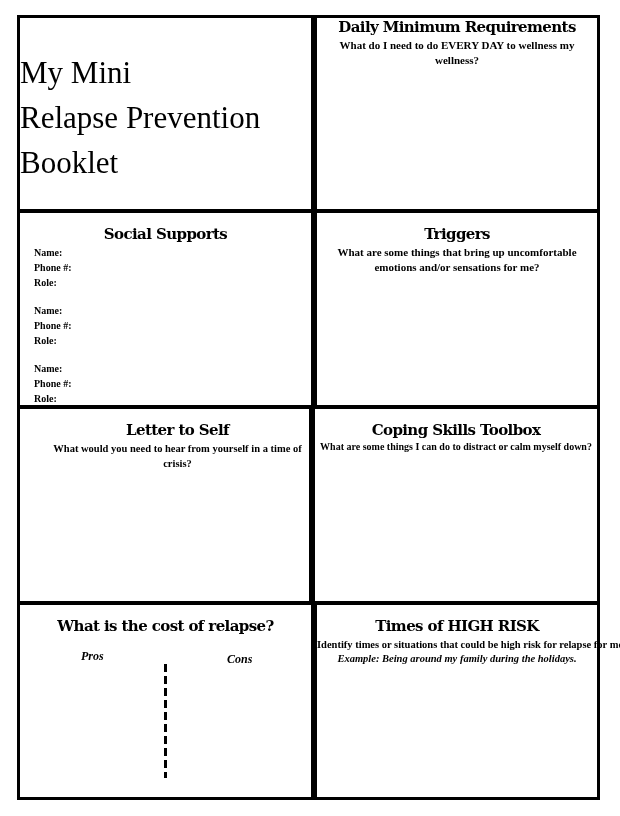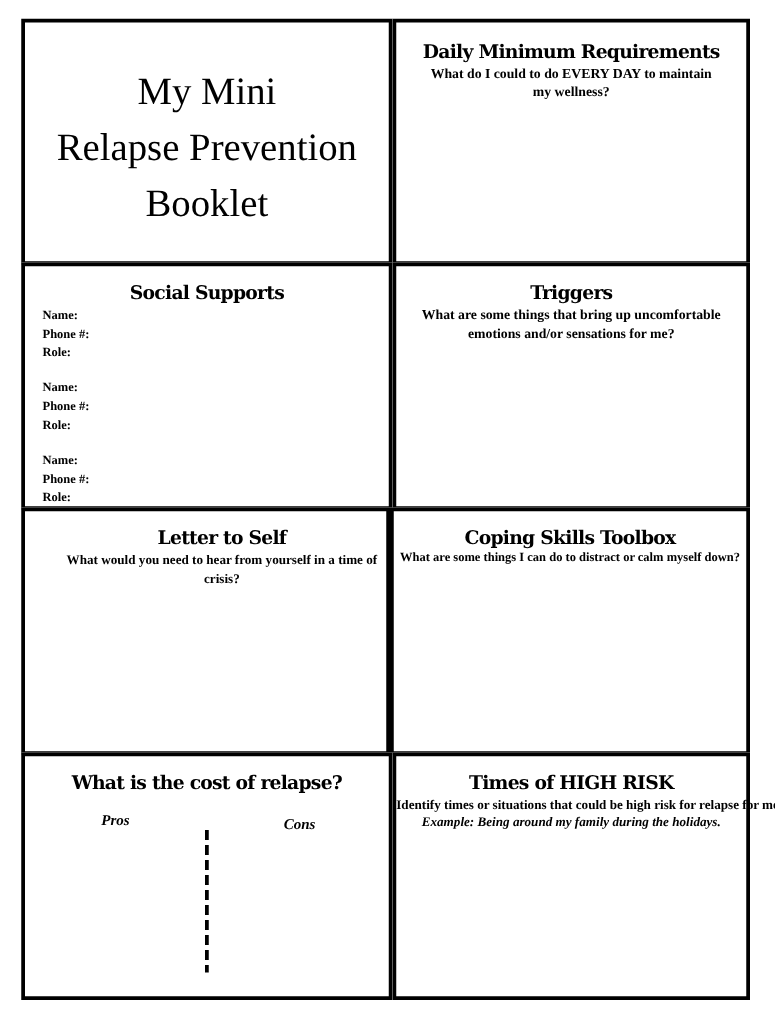--- a/index.html
+++ b/index.html
@@ -15,21 +15,21 @@
     .h {
       font-family: "DejaVu Serif", serif; font-weight: bold;
       font-size: 15px; letter-spacing: -0.6px; margin: 0; line-height: 18px;
     }
     .q {
       font-family: "Liberation Serif", serif; font-weight: bold;
       font-size: 11px; line-height: 15px; margin: 2px 6px 0 6px;
     }
     .cover-title {
       font-family: "Liberation Serif", serif; font-size: 31px; line-height: 45px;
-      position: absolute; left: 0; right: 0; top: 32px; text-align: center;
+      position: absolute; left: 0; right: 0; top: 32px; 
     }
     .field {
       font-family: "Liberation Serif", serif; font-weight: bold; font-size: 10px;
       line-height: 15px; margin-left: 14px;
     }
     .gap { height: 13px; }
     .italic-label {
       position: absolute; font-family: "Liberation Serif", serif;
       font-weight: bold; font-style: italic; font-size: 12px; text-align: right;
     }
@@ -46,23 +46,23 @@
 <body>
 
 <div class="panel" style="left:17px; top:15px; width:297px; height:197px;">
   <div class="cover-title">
     <div>My Mini</div>
     <div>Relapse Prevention</div>
     <div>Booklet</div>
   </div>
 </div>
 
-<div class="panel center" style="left:314px; top:15px; width:286px; height:197px; padding-top:14px;">
+<div class="panel center" style="left:314px; top:15px; width:286px; height:197px; ">
   <h2 class="h">Daily Minimum Requirements</h2>
-  <p class="q" style="margin:2px 22px 0 22px;">What do I could to do EVERY DAY to maintain my wellness?</p>
+  <p class="q" style="margin:2px 22px 0 22px;">What do I need to do EVERY DAY to wellness my wellness?</p>
 </div>
 
 <div class="panel" style="left:17px; top:210px; width:297px; height:198px; padding-top:12px;">
   <h2 class="h center">Social Supports</h2>
   <div style="margin-top:2px;">
     <div class="field">Name:</div>
     <div class="field">Phone #:</div>
     <div class="field">Role:</div>
   </div>
   <div class="gap"></div>

